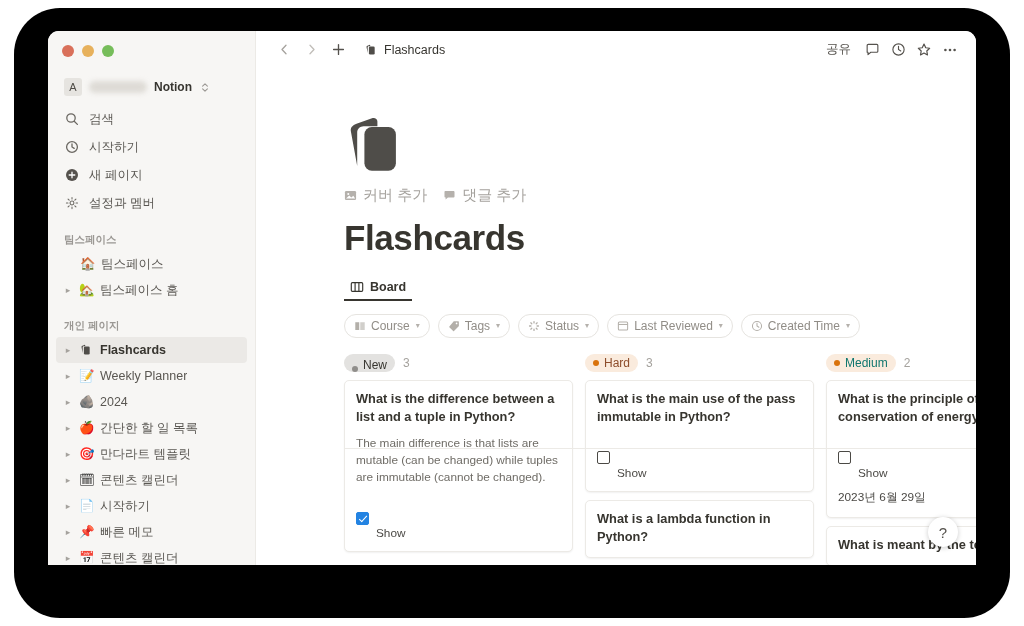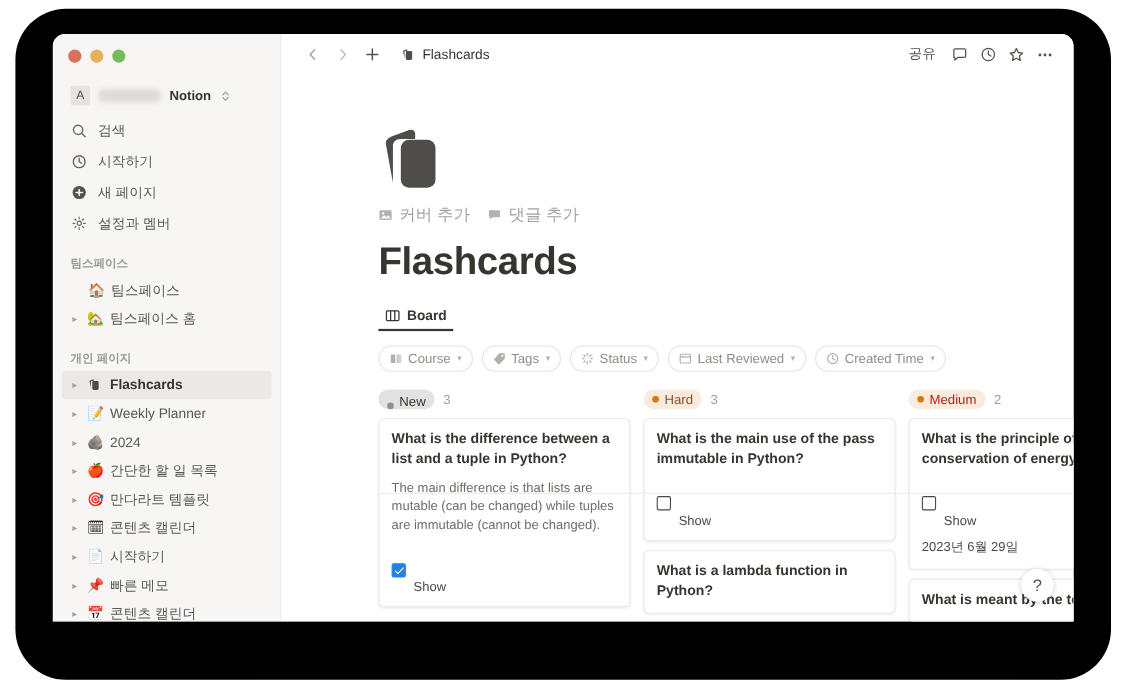--- a/index.html
+++ b/index.html
@@ -752,21 +752,21 @@
                 </div>
               </article>
               <article class="card">
                 <div class="card-title">What is a lambda function in Python?</div>
               </article>
             </div>
           </section>
 
           <section class="board-col">
             <div class="col-head">
-              <span class="status-badge" id="badge-2" style="background: rgb(250, 235, 221); color: #b91c1c;">
+              <span class="status-badge" id="badge-2" style="background: rgb(250, 235, 221); color: #0f766e;">
                 <span class="dot" id="dot-2" style="background: rgb(217, 115, 13);"></span>
                 <span>Medium</span>
               </span>
               <span class="col-count">2</span>
             </div>
             <div class="col-body">
               <article class="card">
                 <div class="card-title">What is the principle of conservation of energy?</div>
                 <div class="card-check">
                   <span class="cb"></span>

